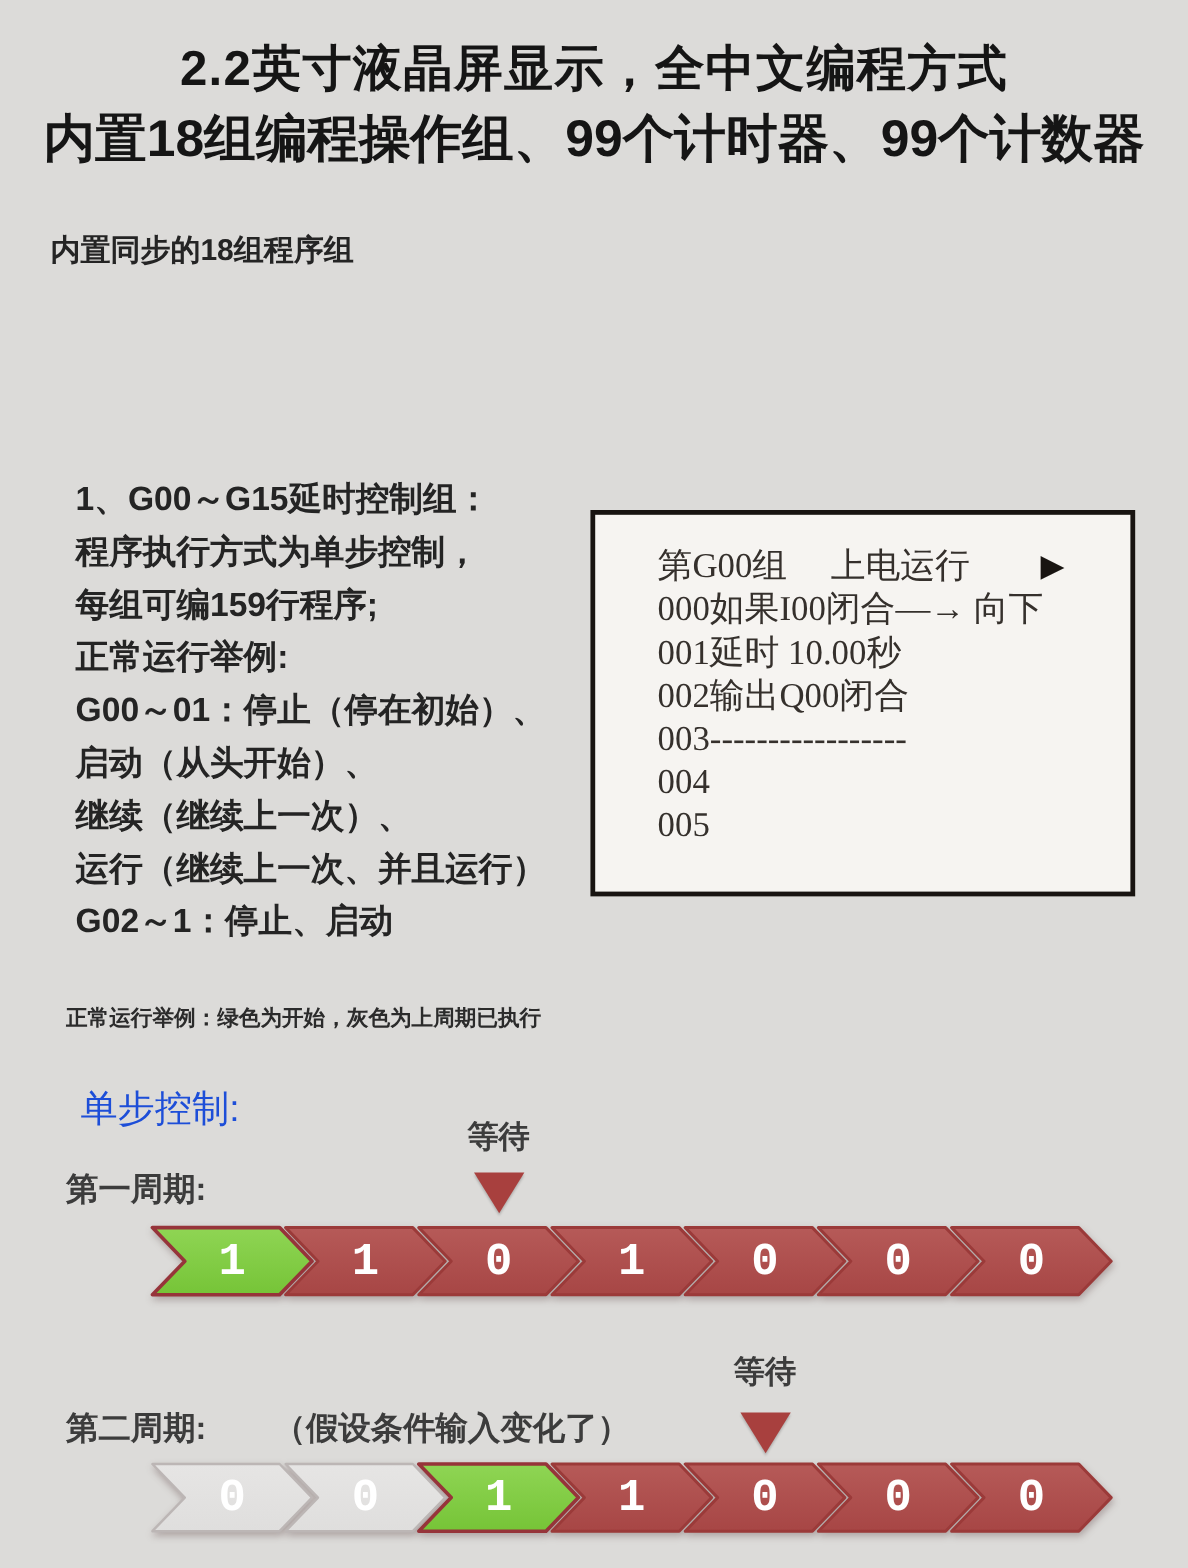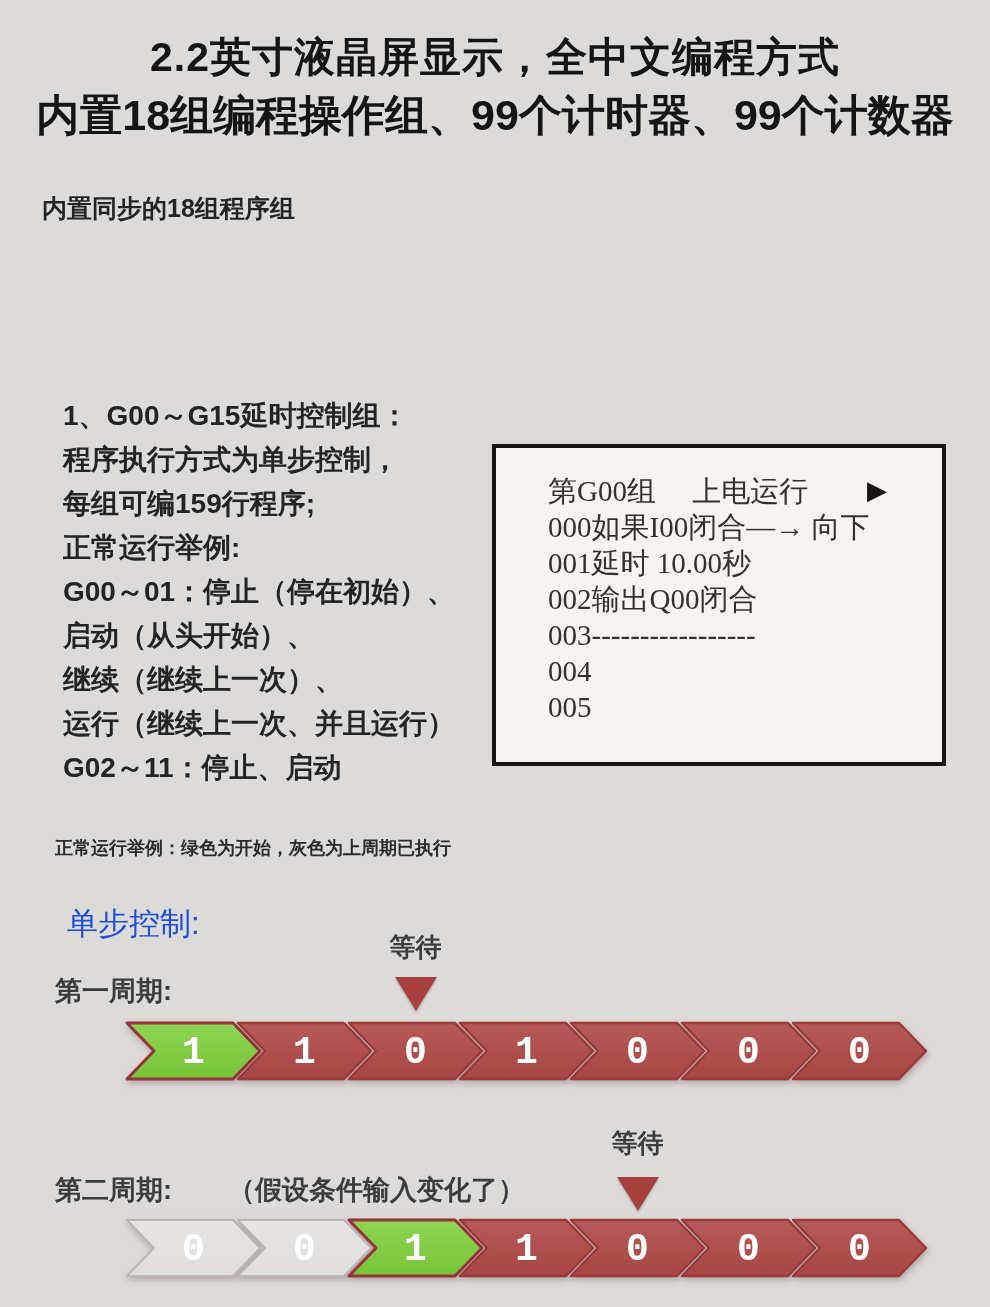--- a/index.html
+++ b/index.html
@@ -18,21 +18,21 @@
     white-space:nowrap;
   }
   .title1{top:30px;font-size:41px;letter-spacing:1px;}
   .title2{top:87px;font-size:43px;}
   .intro-heading{left:42px;top:192px;font-size:25px;font-weight:bold;color:#242424;}
   .intro-lines{left:70px;top:228px;font-size:25px;font-weight:bold;color:#242424;}
   .intro-line{line-height:43px;white-space:nowrap;}
   .detail{left:63px;top:394px;font-size:28px;font-weight:bold;color:#242424;}
   .detail-line{line-height:44px;white-space:nowrap;}
   .lcd{
-    left:492px;top:444px;width:454px;height:322px;
+    left:492px;top:425px;width:454px;height:322px;
     box-sizing:border-box;
     border:4px solid #181411;
     background:#f6f4f1;
     padding:25px 0 14px 52px;
     font-family:"Liberation Serif",serif;
     font-size:29px;color:#35302c;
   }
   .lcd-line{line-height:36px;white-space:nowrap;position:relative;}
   .lcd-cursor{position:absolute;right:55px;top:0;font-size:26px;color:#181411;}
   .lcd-status{line-height:36px;letter-spacing:3px;white-space:nowrap;}
@@ -65,21 +65,21 @@
 
   <div class="abs detail">
       <div class="detail-line">1、G00～G15延时控制组：</div>
       <div class="detail-line">程序执行方式为单步控制，</div>
       <div class="detail-line">每组可编159行程序;</div>
       <div class="detail-line">正常运行举例:</div>
       <div class="detail-line">G00～01：停止（停在初始）、</div>
       <div class="detail-line">启动（从头开始）、</div>
       <div class="detail-line">继续（继续上一次）、</div>
       <div class="detail-line">运行（继续上一次、并且运行）</div>
-      <div class="detail-line">G02～11：停止、启动</div>
+      <div class="detail-line">G02～1：停止、启动</div>
     </div>
 
   <div class="abs lcd">
     <div class="lcd-line">
       <span>第G00组　 上电运行</span>
       <span class="lcd-cursor">▶</span>
     </div>
     <div>
         <div class="lcd-line">000如果I00闭合—→ 向下</div>
         <div class="lcd-line">001延时 10.00秒</div>

